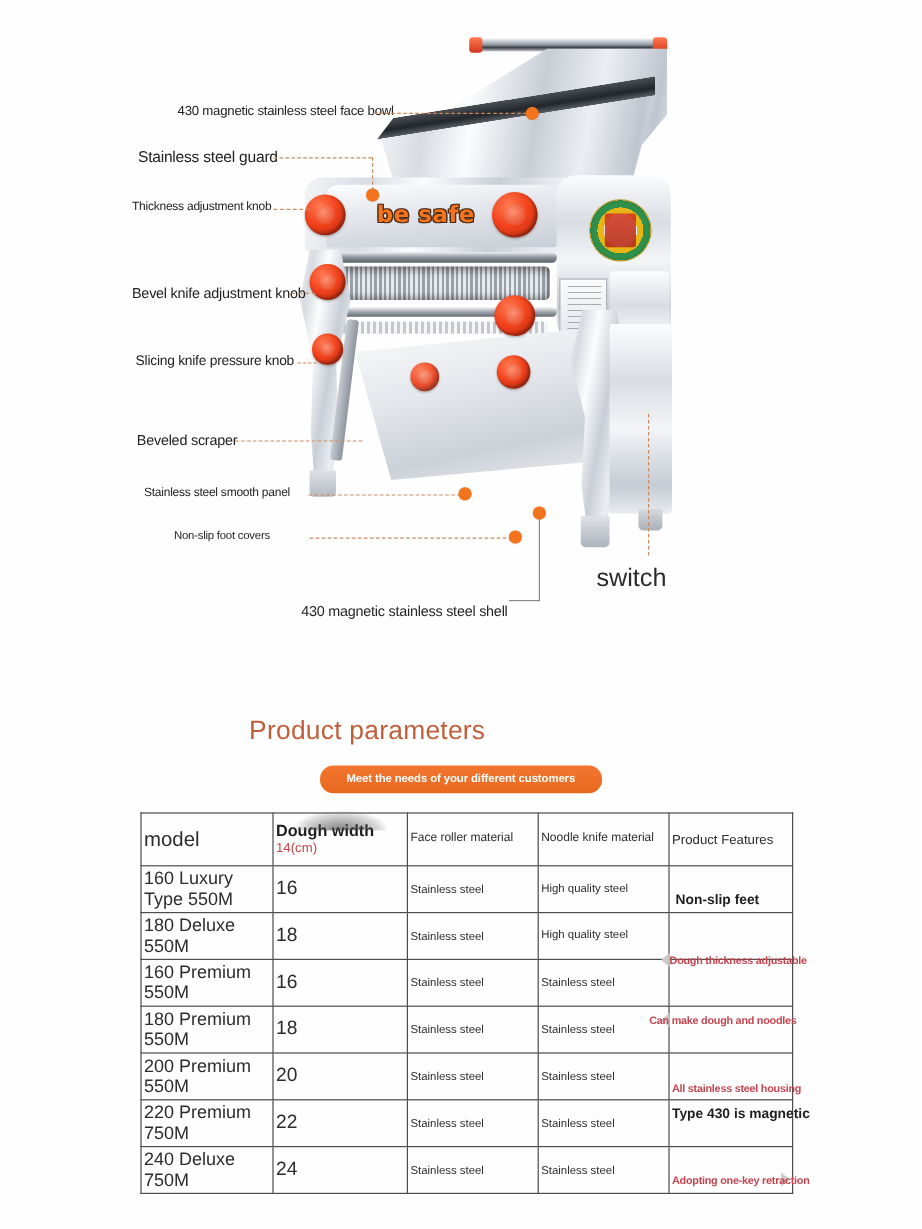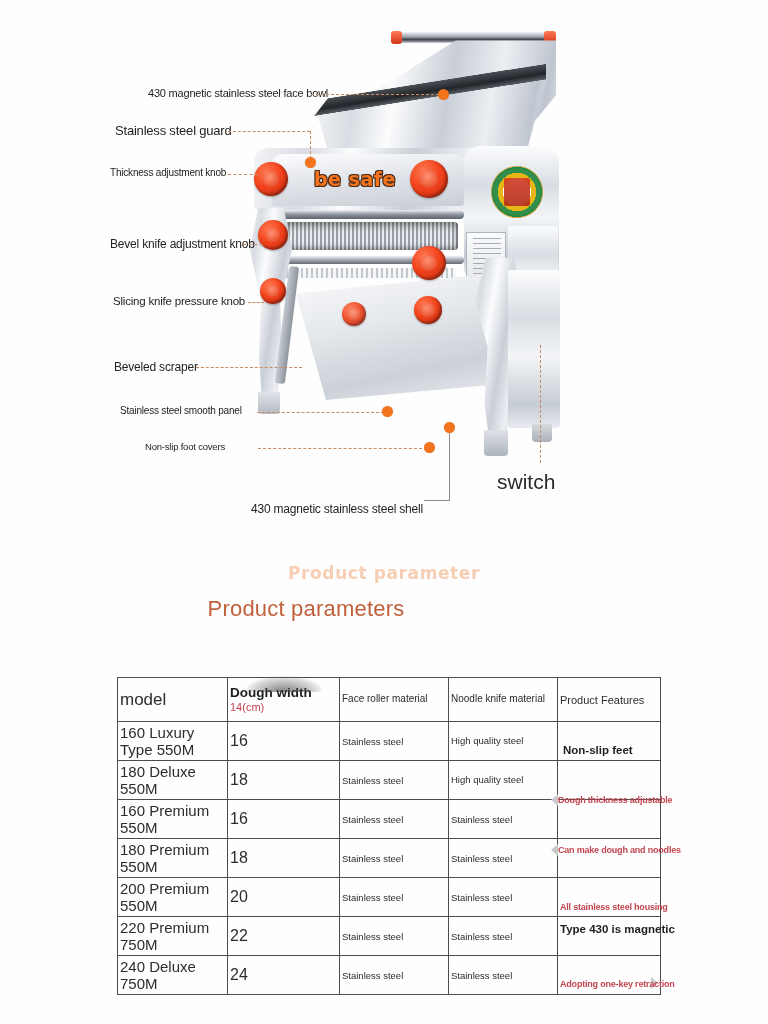--- a/index.html
+++ b/index.html
@@ -308,22 +308,22 @@
 
     <span class="callout" style="left:251px;top:503px;font-size:12px;">430 magnetic stainless steel shell</span>
     <div class="leader-solid" style="left:424px;top:500px;width:26px;"></div>
     <div class="leader-v" style="left:449px;top:428px;height:72px;border-left-color:#8a8a8a;border-left-style:solid;"></div>
     <div class="dot" style="left:444px;top:422px;width:11px;height:11px;"></div>
 
     <span class="switch-label" style="left:497px;top:470px;">switch</span>
     <div class="leader-v" style="left:540px;top:345px;height:118px;"></div>
   </div>
 
-  <div id="ghost-title">Product parameter</div>
   <div id="main-title">Product parameters</div>
+  <div id="pill">Meet the needs of your different customers</div>
 
   <div id="table-wrap">
     <table id="spec">
       <colgroup>
         <col class="c-model">
           <col class="c-width">
           <col class="c-roller">
           <col class="c-knife">
           <col class="c-feat">
       </colgroup>
@@ -393,21 +393,21 @@
       </tbody>
     </table>
 
     <div id="feat-layer">
       <span class="feat feat-dark" style="left:446px;top:68px;">Non-slip feet</span>
 
       <span class="feat-arrow" style="left:434px;top:117px;"></span>
       <span class="feat feat-red" style="left:441px;top:119px;">Dough thickness adjustable</span>
 
       <span class="feat-arrow" style="left:434px;top:167px;"></span>
-      <span class="feat feat-red" style="left:441px;top:169px;">Can make dough and noodles</span>
+      <span class="feat feat-red" style="left:424px;top:169px;">Can make dough and noodles</span>
 
       <span class="feat feat-red" style="left:443px;top:226px;">All stainless steel housing</span>
       <span class="feat feat-dark" style="left:443px;top:247px;">Type 430 is magnetic</span>
 
       <span class="feat-arrow right" style="left:534px;top:300px;"></span>
       <span class="feat feat-red" style="left:443px;top:303px;">Adopting one-key retraction</span>
     </div>
   </div>
 
 </div>

